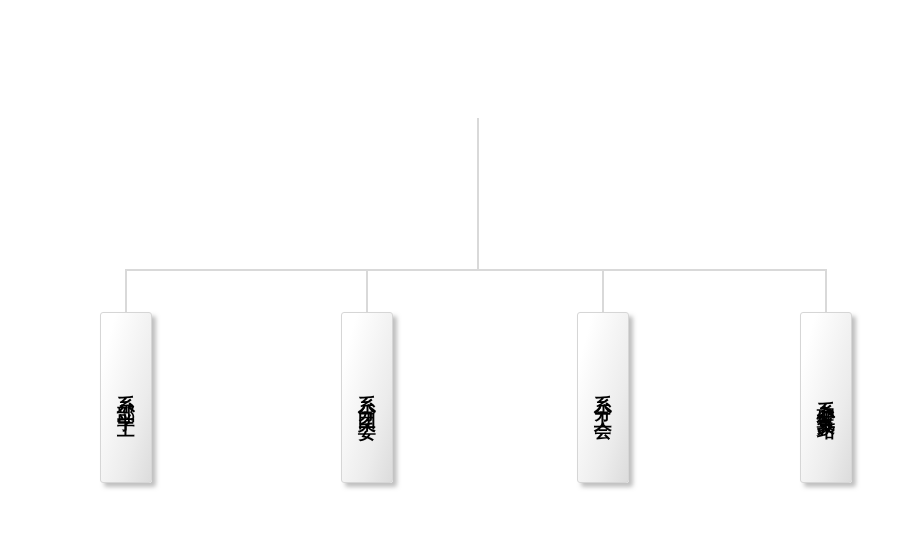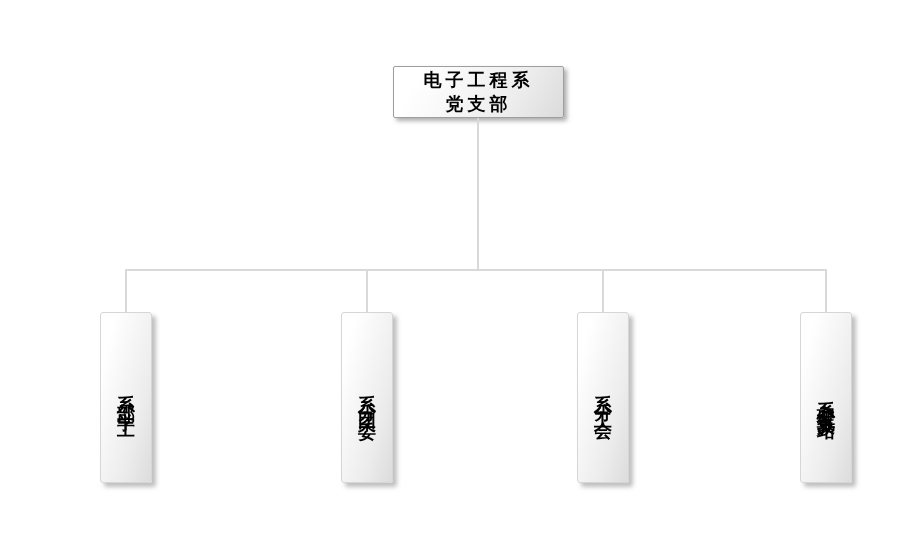--- a/index.html
+++ b/index.html
@@ -102,24 +102,20 @@
   }
   .pos-4 .v-text {
     letter-spacing: 4px;
   }
 </style>
 </head>
 <body>
 
 <div class="canvas">
 
-  <div class="root-box">
-    <div class="label-line">电子工程系</div>
-    <div class="label-line">党支部</div>
-  </div>
 
   <div class="conn conn-root-vertical"></div>
   <div class="conn conn-horizontal"></div>
   <div class="conn conn-drop drop-1"></div>
   <div class="conn conn-drop drop-2"></div>
   <div class="conn conn-drop drop-3"></div>
   <div class="conn conn-drop drop-4"></div>
 
   <div class="v-box pos-1">
     <span class="v-text">系部学工</span>

